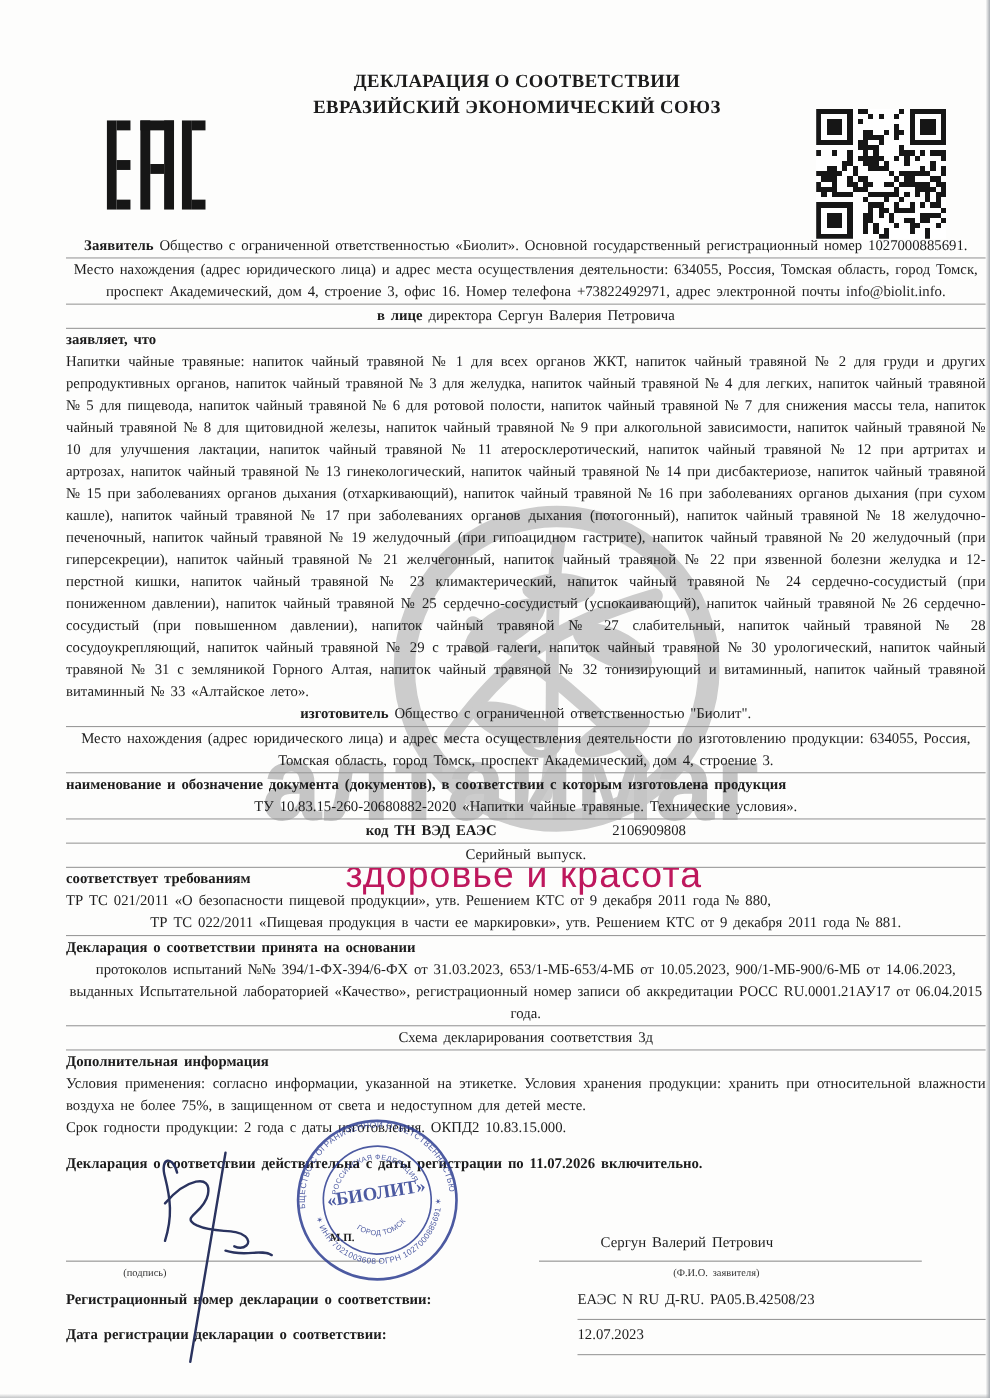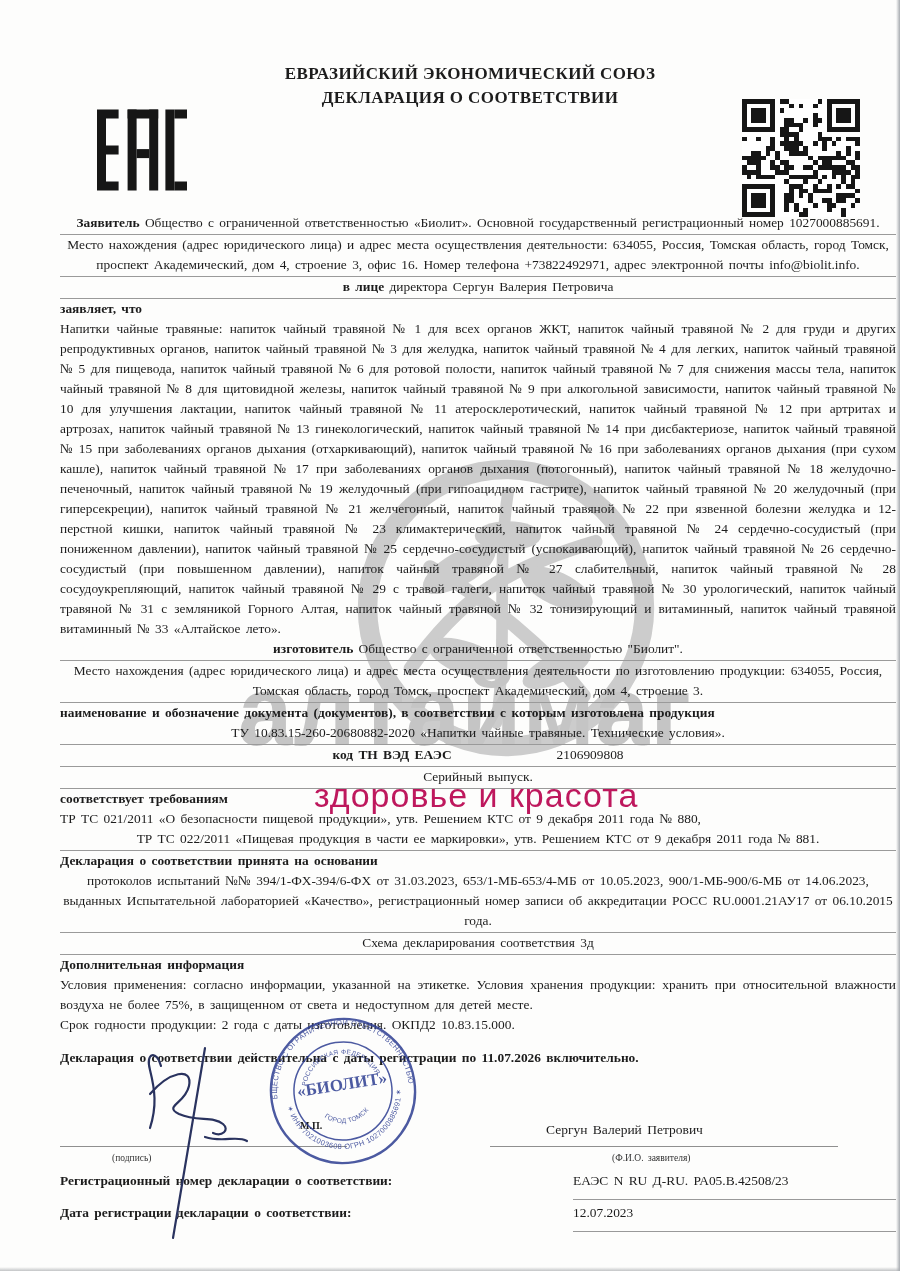--- a/index.html
+++ b/index.html
@@ -35,21 +35,21 @@
 
   
   .sigarea{position:relative;height:100px;}
   .sigline{position:absolute;left:0;top:78px;width:287px;border-top:1.3px solid #8f8f8f;}
   .sigcap{position:absolute;left:52px;top:80px;font-size:9.5px;color:#333;}
   .mp{position:absolute;left:240px;top:48px;font-weight:700;font-size:10px;}
   .fio{position:absolute;left:486px;top:52px;font-size:13.5px;}
   .fioline{position:absolute;left:430px;top:78px;width:348px;border-top:1.3px solid #8f8f8f;}
   .fiocap{position:absolute;left:552px;top:80px;font-size:9.5px;color:#333;}
 
-  .regrow{display:flex;align-items:flex-start;margin-top:3px;gap:48px;}
+  .regrow{display:flex;align-items:flex-start;margin-top:3px;}
   .regrow .lbl{font-weight:700;flex:0 0 465px;}
   .uline{display:inline-block;width:372px;border-bottom:1.5px solid #999;padding-bottom:8px;}
 
   
   .stamp{position:absolute;left:268px;top:1016px;z-index:5;opacity:.85;transform:rotate(-9deg);}
   .sig{position:absolute;left:105px;top:1042px;z-index:4;}
 </style>
 </head>
 <body>
 
@@ -65,22 +65,22 @@
       <ellipse cx="212" cy="140" rx="40" ry="17" fill="#c7c7c7" transform="rotate(25 212 140)"></ellipse>
       <ellipse cx="120" cy="212" rx="42" ry="17" fill="#c7c7c7" transform="rotate(20 120 212)"></ellipse>
       <ellipse cx="212" cy="222" rx="38" ry="15" fill="#c7c7c7" transform="rotate(-25 212 222)"></ellipse>
       <ellipse cx="162" cy="86" rx="34" ry="15" fill="#c7c7c7"></ellipse>
     </svg>
     <div class="wm-word1">алтаймаг</div>
     <div class="wm-word2">здоровье и красота</div>
   </div>
 
   <div class="title">
+    <div>ДЕКЛАРАЦИЯ О СООТВЕТСТВИИ</div>
     <div>ЕВРАЗИЙСКИЙ ЭКОНОМИЧЕСКИЙ СОЮЗ</div>
-    <div>ДЕКЛАРАЦИЯ О СООТВЕТСТВИИ</div>
   </div>
 
   <svg class="eac" width="90" height="88" viewBox="0 0 100 90" fill="#161616" aria-label="EAC">
     <rect x="0" y="0" width="10" height="90"></rect>
       <rect x="10" y="0" width="14" height="10"></rect>
     <rect x="10" y="40" width="14" height="10"></rect>
       <rect x="10" y="80" width="14" height="10"></rect>
     <rect x="34" y="0" width="10" height="90"></rect>
       <rect x="58" y="0" width="10" height="90"></rect>
     <rect x="34" y="0" width="34" height="10"></rect>
@@ -300,21 +300,21 @@
     <p class="p sep"><b>изготовитель</b> <span>Общество с ограниченной ответственностью "Биолит".</span></p>
     <p class="p sep">Место нахождения (адрес юридического лица) и адрес места осуществления деятельности по изготовлению продукции: 634055, Россия, Томская область, город Томск, проспект Академический, дом 4, строение 3.</p>
     <p class="hdr">наименование и обозначение документа (документов), в соответствии с которым изготовлена продукция</p>
     <p class="p sep">ТУ 10.83.15-260-20680882-2020 «Напитки чайные травяные. Технические условия».</p>
     <p class="sep"><b>код ТН ВЭД ЕАЭС</b><span class="tn-val">2106909808</span></p>
     <p class="p sep">Серийный выпуск.</p>
     <p class="hdr">соответствует требованиям</p>
     <p class="p">ТР ТС 021/2011 «О безопасности пищевой продукции», утв. Решением КТС от 9 декабря 2011 года № 880,</p>
     <p class="p sep">ТР ТС 022/2011 «Пищевая продукция в части ее маркировки», утв. Решением КТС от 9 декабря 2011 года № 881.</p>
     <p class="hdr">Декларация о соответствии принята на основании</p>
-    <p class="p sep">протоколов испытаний №№ 394/1-ФХ-394/6-ФХ от 31.03.2023, 653/1-МБ-653/4-МБ от 10.05.2023, 900/1-МБ-900/6-МБ от 14.06.2023, выданных Испытательной лабораторией «Качество», регистрационный номер записи об аккредитации РОСС RU.0001.21АУ17 от 06.10.2015 года.</p>
+    <p class="p sep">протоколов испытаний №№ 394/1-ФХ-394/6-ФХ от 31.03.2023, 653/1-МБ-653/4-МБ от 10.05.2023, 900/1-МБ-900/6-МБ от 14.06.2023, выданных Испытательной лабораторией «Качество», регистрационный номер записи об аккредитации РОСС RU.0001.21АУ17 от 06.04.2015 года.</p>
     <p class="p sep">Схема декларирования соответствия 3д</p>
     <p class="hdr">Дополнительная информация</p>
     <p class="p">Условия применения: согласно информации, указанной на этикетке. Условия хранения продукции: хранить при относительной влажности воздуха не более 75%, в защищенном от света и недоступном для детей месте.</p>
     <p class="p">Срок годности продукции: 2 года с даты изготовления. ОКПД2 10.83.15.000.</p>
     <p class="hdr validity">Декларация о соответствии действительна с даты регистрации по 11.07.2026 включительно.</p>
 
     <div class="sigarea">
       <div class="sigline"></div>
       <div class="sigcap">(подпись)</div>
       <div class="mp">М.П.</div>

